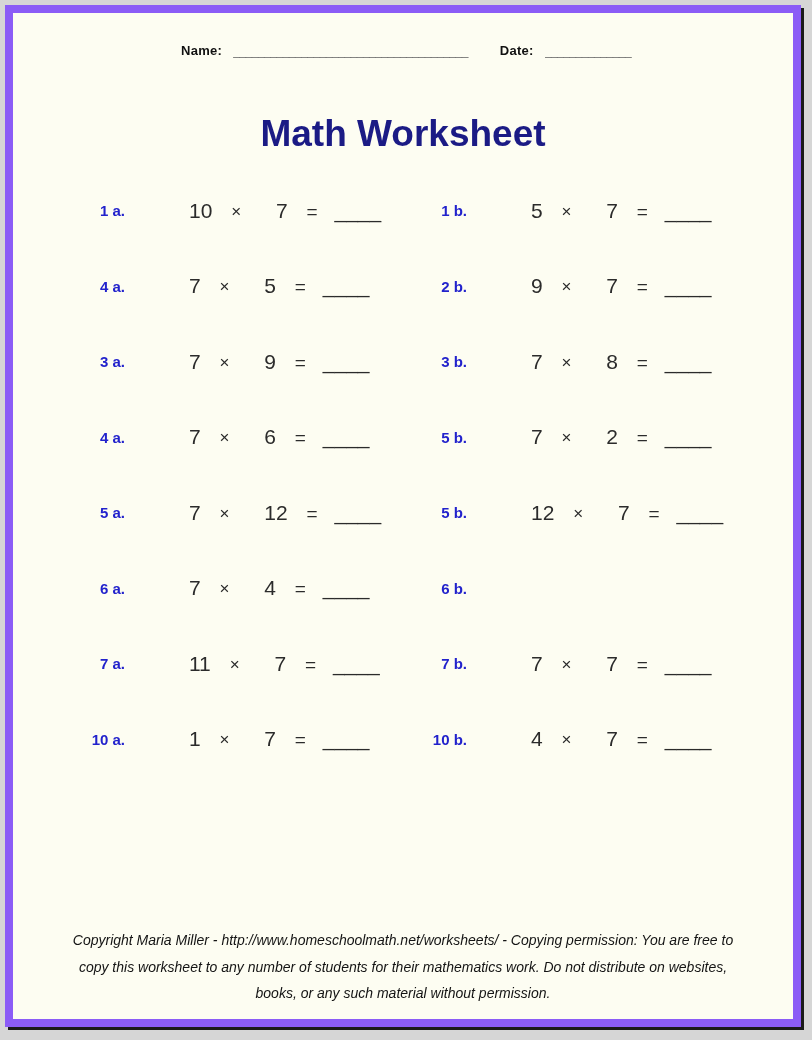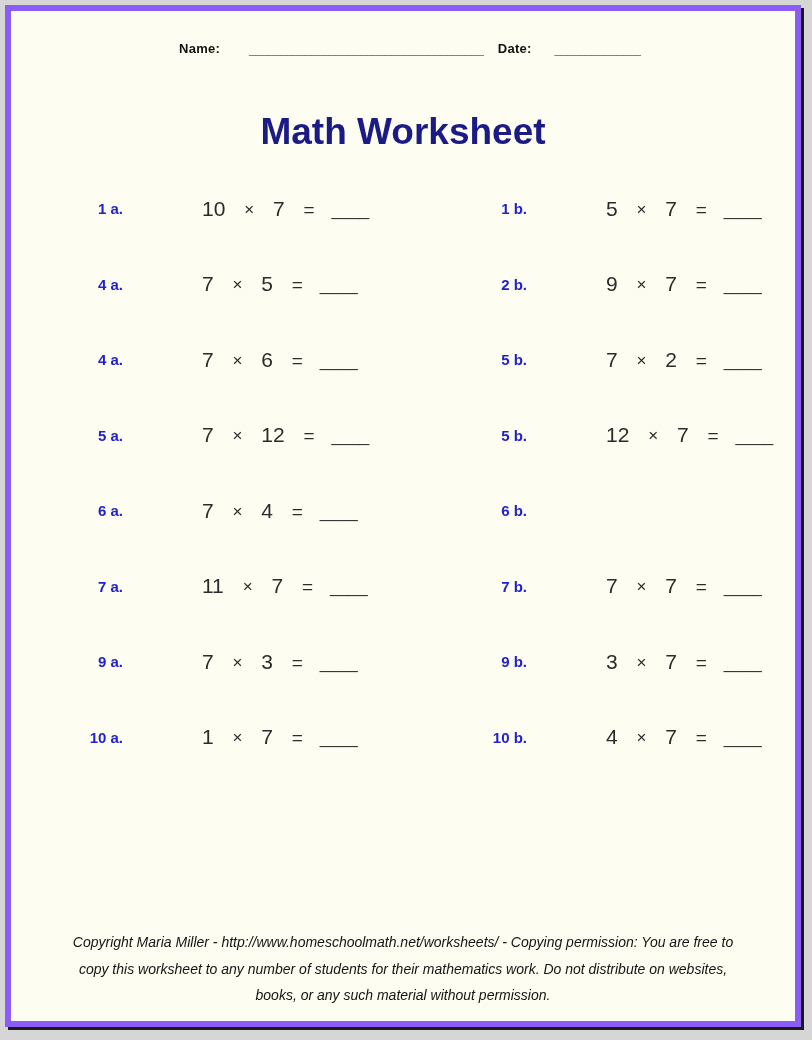--- a/index.html
+++ b/index.html
@@ -11,21 +11,21 @@
     font-family: "Liberation Sans", sans-serif;
     overflow: hidden;
   }
   .page {
     position: absolute;
     left: 5px;
     top: 5px;
     width: 796px;
     height: 1022px;
     background: #fdfdf2;
-    border: 6px solid #8b5cf6;
+    border: 8px solid #8b5cf6;
     box-shadow: 3px 3px 0 0 #1a1a1a;
     box-sizing: border-box;
   }
   
   .header-row {
     position: absolute;
     left: 168px;
     top: 30px;
     width: 462px;
     display: flex;
@@ -38,21 +38,20 @@
     font-weight: bold;
     letter-spacing: 0.3px;
   }
   .hdr-line {
     color: #6e6e6e;
     font-size: 12px;
     letter-spacing: -0.5px;
     margin-left: 11px;
     overflow: hidden;
     display: inline-block;
-    text-align: right;
   }
   .name-line { width: 262px; margin-right: 14px; }
   .date-line { width: 102px; }
   
   .title {
     margin: 0;
     position: absolute;
     top: 100px;
     left: 0;
     width: 100%;
@@ -67,42 +66,41 @@
     position: absolute;
     top: 160px;
     left: 0;
     width: 100%;
   }
   .prow {
     display: grid;
     grid-template-columns: 112px 228px 114px 1fr;
     height: 75.5px;
     align-items: center;
-    gap: 31px;
   }
   .plabel {
     text-align: right;
     font-weight: bold;
     font-size: 15px;
     color: #2222cc;
     white-space: nowrap;
   }
   .pexpr {
     padding-left: 48px;
     font-size: 21px;
     color: #2b2b2b;
     white-space: nowrap;
   }
-  .f  { margin-right: 13px; }
+  .f  { margin-right: 13px; margin-left: 16px; }
   .op { margin-right: 13px; font-size: 17px; position: relative; top: -1px; }
   .eq { margin-right: 11px; font-size: 19px; }
   .blank {
     letter-spacing: 0px;
     color: #2b2b2b;
-    font-size: 17px;
+    font-size: 21px;
     text-align: center;
   }
   
   .footer {
     position: absolute;
     left: 50%;
     transform: translateX(-50%);
     bottom: 12px;
     width: 692px;
     text-align: center;
@@ -159,20 +157,38 @@
         <span class="plabel">2 b.</span>
         <span class="pexpr">
           <span class="f">9</span>
           <span class="op">×</span>
           <span class="f">7</span>
           <span class="eq">=</span>
           <span class="blank">____</span>
         </span>
       </div>
 
+      <div class="prow">
+        <span class="plabel">3 a.</span>
+        <span class="pexpr">
+          <span class="f">7</span>
+          <span class="op">×</span>
+          <span class="f">9</span>
+          <span class="eq">=</span>
+          <span class="blank">____</span>
+        </span>
+        <span class="plabel">3 b.</span>
+        <span class="pexpr">
+          <span class="f">7</span>
+          <span class="op">×</span>
+          <span class="f">8</span>
+          <span class="eq">=</span>
+          <span class="blank">____</span>
+        </span>
+      </div>
 
       <div class="prow">
         <span class="plabel">4 a.</span>
         <span class="pexpr">
           <span class="f">7</span>
           <span class="op">×</span>
           <span class="f">6</span>
           <span class="eq">=</span>
           <span class="blank">____</span>
         </span>
@@ -230,38 +246,20 @@
         <span class="pexpr">
           <span class="f">7</span>
           <span class="op">×</span>
           <span class="f">7</span>
           <span class="eq">=</span>
           <span class="blank">____</span>
         </span>
       </div>
 
 
-      <div class="prow">
-        <span class="plabel">9 a.</span>
-        <span class="pexpr">
-          <span class="f">7</span>
-          <span class="op">×</span>
-          <span class="f">3</span>
-          <span class="eq">=</span>
-          <span class="blank">____</span>
-        </span>
-        <span class="plabel">9 b.</span>
-        <span class="pexpr">
-          <span class="f">3</span>
-          <span class="op">×</span>
-          <span class="f">7</span>
-          <span class="eq">=</span>
-          <span class="blank">____</span>
-        </span>
-      </div>
 
       <div class="prow">
         <span class="plabel">10 a.</span>
         <span class="pexpr">
           <span class="f">1</span>
           <span class="op">×</span>
           <span class="f">7</span>
           <span class="eq">=</span>
           <span class="blank">____</span>
         </span>

